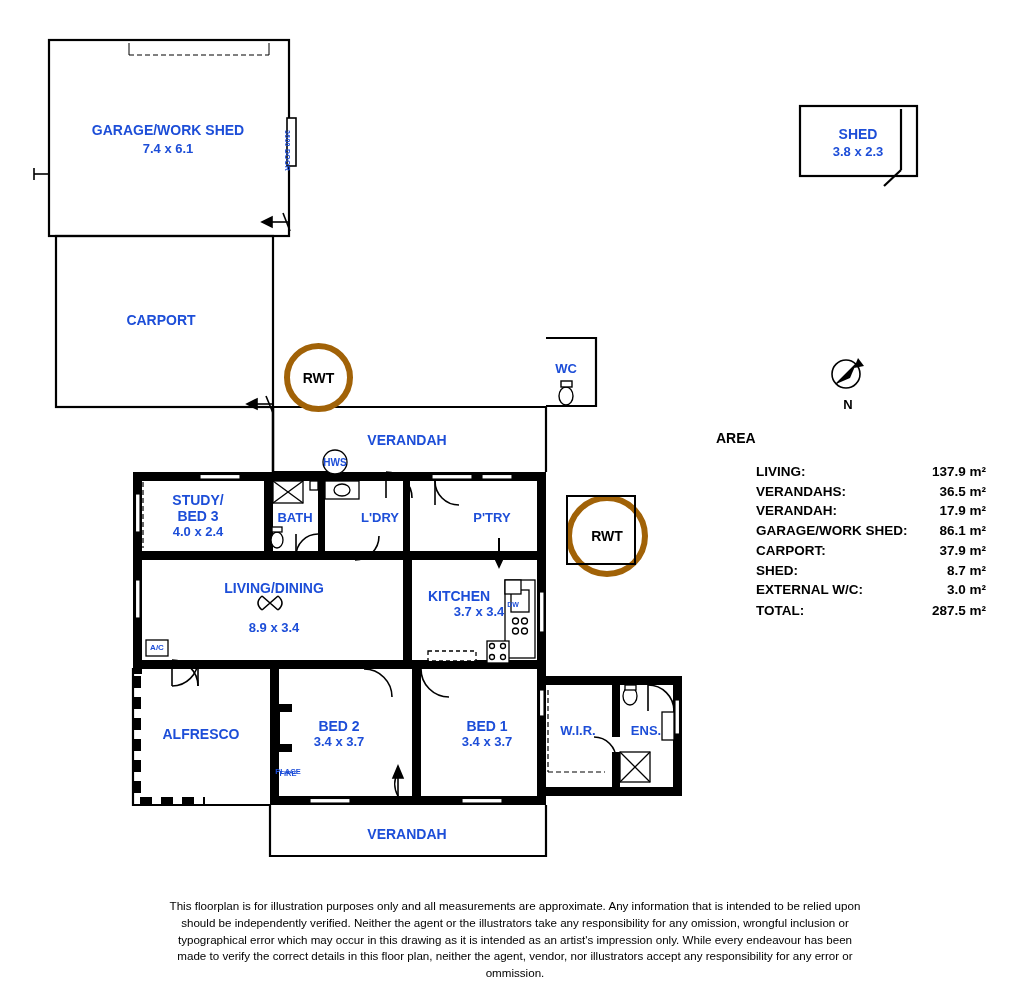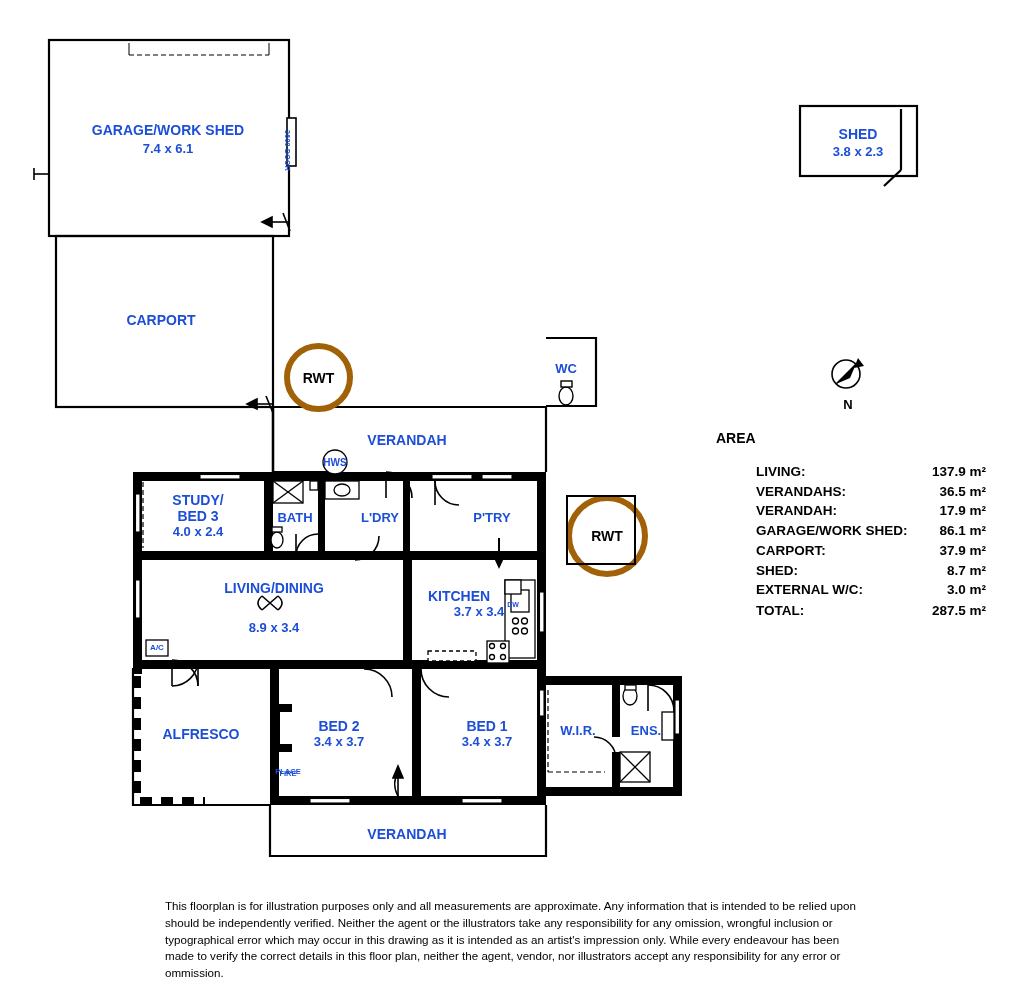--- a/index.html
+++ b/index.html
@@ -60,21 +60,21 @@
   
   #disclaimer {
     position: absolute;
     left: 165px;
     top: 898px;
     width: 700px;
     font-size: 11.6px;
     line-height: 1.45;
     font-weight: normal;
     color: #000;
-    text-align: left;
+    text-align: center;
   }
 
   
   #compass {
     position: absolute;
     left: 820px;
     top: 352px;
     width: 56px;
     height: 58px;
   }

